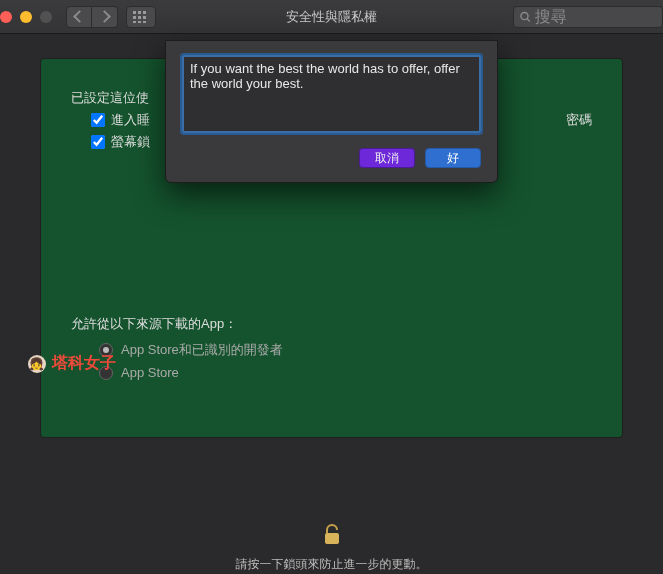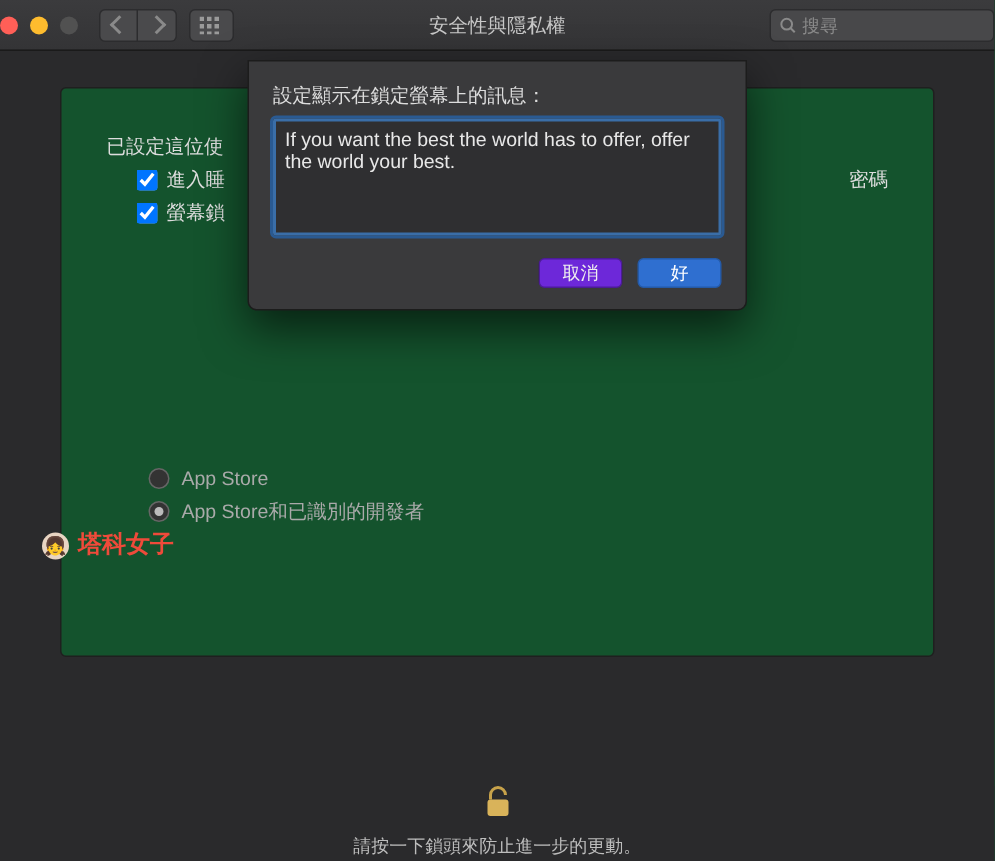--- a/index.html
+++ b/index.html
@@ -47,21 +47,21 @@
     position: absolute; left: 0; right: 0; text-align: center;
     color: #c8c8c8; font-size: 13px; pointer-events: none;
   }
   .searchwrap {
     margin-left: auto; width: 150px; height: 22px;
     background: #48484a; border: 1px solid #2c2c2e; border-radius: 4px;
     display: flex; align-items: center; padding: 0 6px; gap: 4px;
   }
   .searchwrap input {
     background: transparent; border: none; outline: none;
-    color: #ccc; width: 100%; font-size: 12px;
+    color: #ccc; width: 100%; font-size: 16px;
   }
   .searchwrap input::placeholder { color: #8a8a8a; }
 
   
   .content {
     padding: 0 20px;
     position: relative;
   }
   .panel {
     margin: 24px 20px 0 20px;
@@ -217,27 +217,28 @@
       <span style="margin-left:auto">密碼</span>
     </div>
 
     <div class="row indent1">
       <input type="checkbox" class="chk" checked="" style="">
       <span>螢幕鎖</span>
     </div>
 
     <div class="section-gap"></div>
 
+    <div class="allow-label">允許從以下來源下載的App：</div>
+    <div class="radio-row">
+      <div class="radio sel"></div>
+      <span>App Store和已識別的開發者</span>
+    </div>
     <div class="radio-row">
       <div class="radio"></div>
       <span>App Store</span>
-    </div>
-    <div class="radio-row">
-      <div class="radio sel"></div>
-      <span>App Store和已識別的開發者</span>
     </div>
   </div>
 
   <div class="watermark">
     <span class="em">👧</span>
     <span>塔科女子</span>
   </div>
 </div>
 
 <div class="footer">
@@ -247,19 +248,18 @@
       <rect x="2" y="9" width="14" height="11" rx="2" fill="#d9b35a"></rect>
     </svg>
   </span>
   <span class="footer-text">請按一下鎖頭來防止進一步的更動。</span>
   <span class="footer-spacer"></span>
   <div class="btn-adv">進階⋯</div>
   <div class="helpbtn">?</div>
 </div>
 
 <div class="modal">
-  <div class="modal-label">設定顯示在鎖定螢幕上的訊息：</div>
   <textarea class="modal-text" style="">If you want the best the world has to offer, offer the world your best.</textarea>
   <div class="modal-actions">
     <div class="mbtn cancel">取消</div>
     <div class="mbtn ok">好</div>
   </div>
 </div>
 
 </body></html>

